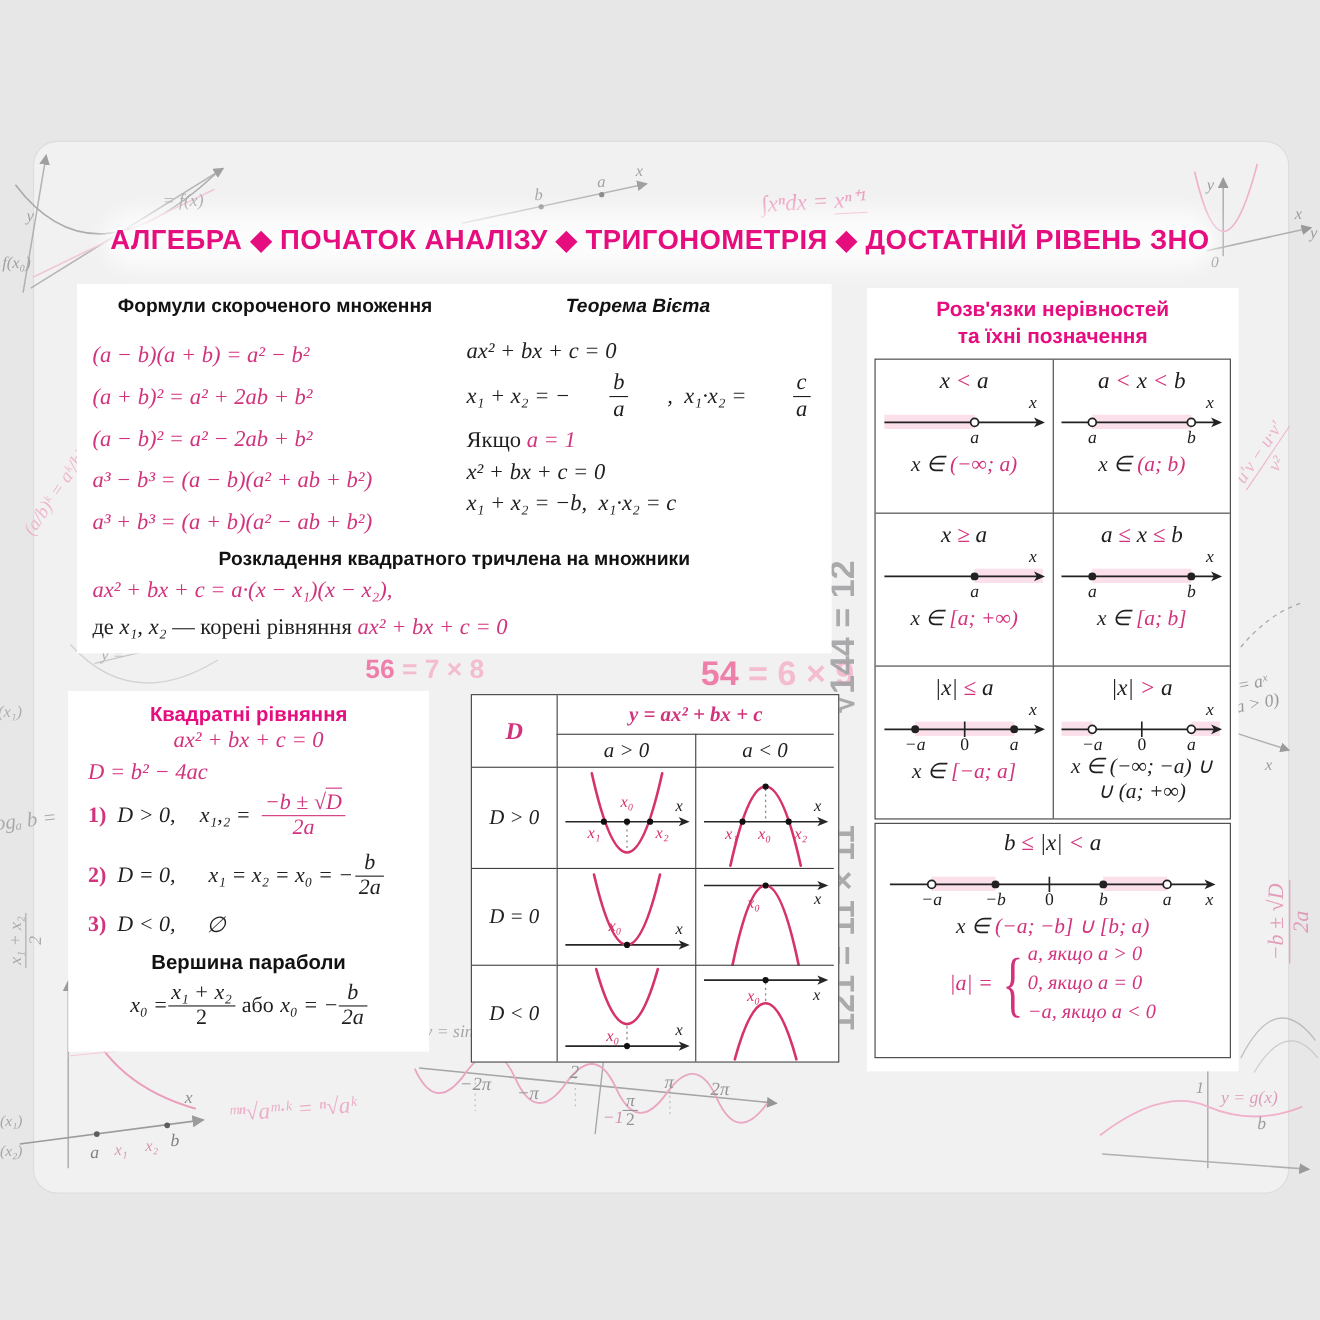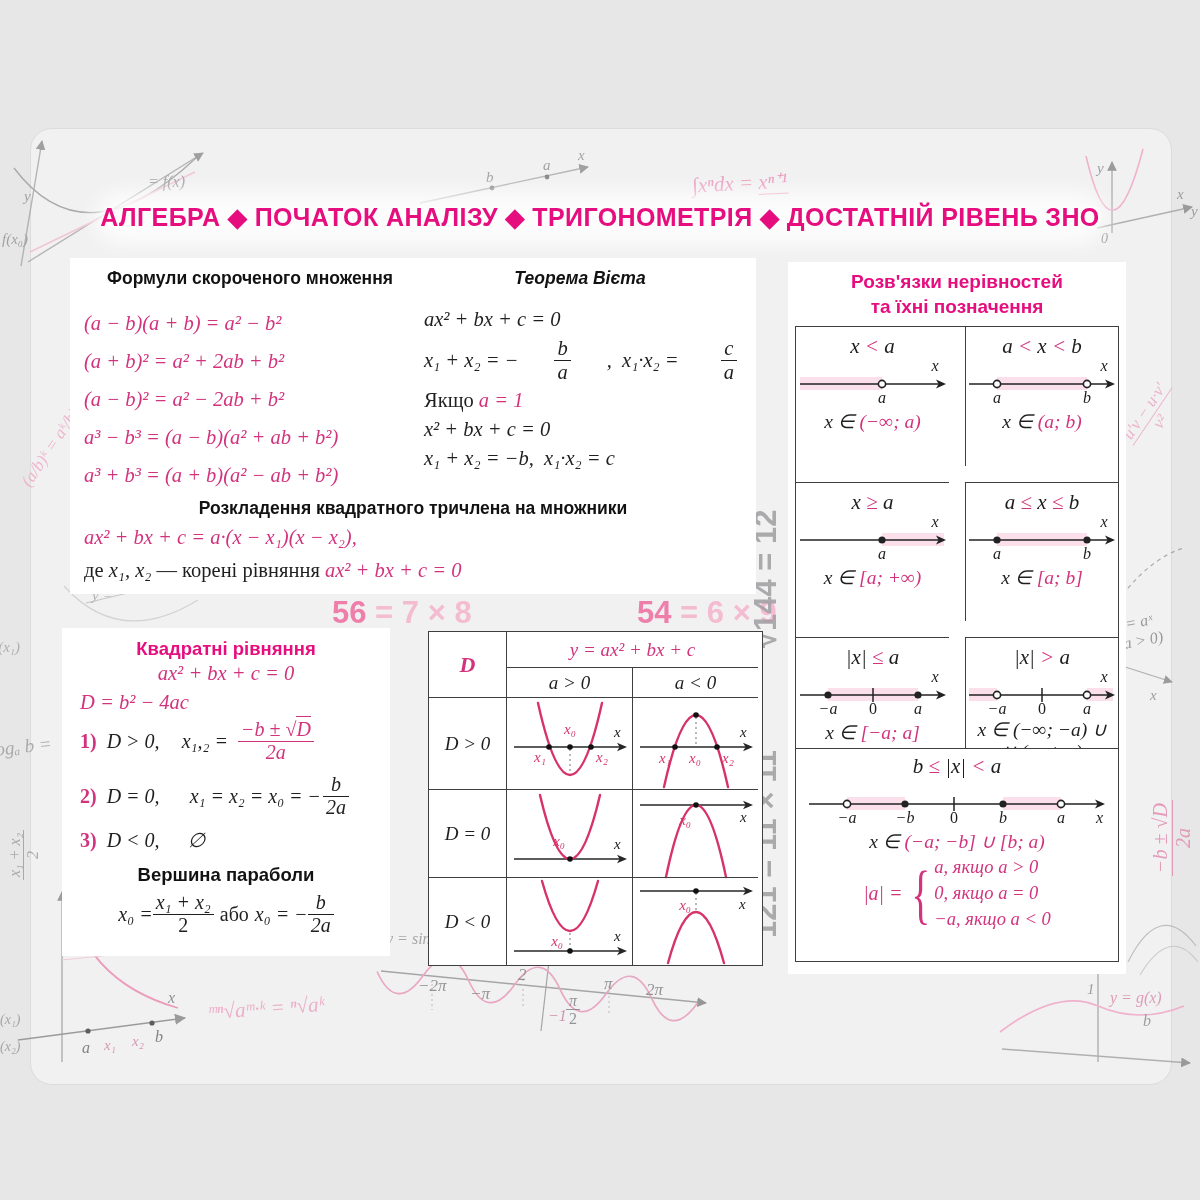--- a/index.html
+++ b/index.html
@@ -53,33 +53,33 @@
   .q-pre1{margin-left:22px;}
   .q-pre2{margin-left:30px;}
   .q-vh{font-weight:bold;font-size:18.5px;text-align:center;margin-top:8px;color:#121212;}
   .q-vl{display:flex;align-items:center;justify-content:center;margin-top:6px;font-size:20px;}
   
   .ptable{position:absolute;left:428px;top:631px;width:333px;background:#fff;border:1.7px solid #3f3f3f;
           display:grid;grid-template-columns:77px 126px 126px;grid-template-rows:35px 30px 92px 88px 88px;z-index:5;}
   .ptc{display:flex;align-items:center;justify-content:center;box-sizing:border-box;}
   .bl{border-left:1.7px solid #3f3f3f;} .bt{border-top:1.7px solid #3f3f3f;}
   .pt-d{grid-row:1/3;grid-column:1;font-size:22px;font-weight:bold;color:#d2337d;}
-  .pt-h{grid-column:2/4;font-size:19px;color:#d2337d;}
+  .pt-h{grid-column:2/4;font-size:19px;color:#d2337d;font-weight:bold;}
   .pt-s{font-size:19px;} .pt-r{font-size:19px;}
   .pg .axis{stroke:#262626;stroke-width:1.5;}
   .pg .curve{fill:none;stroke:#d6336c;stroke-width:2.4;stroke-linecap:round;}
   .pg .dot{fill:#111;}
   .pg .dd{stroke:#8a8a8a;stroke-width:1.2;stroke-dasharray:2 3;fill:none;}
   .pg text{font-family:"Liberation Serif",serif;font-style:italic;font-size:15px;fill:#d6336c;}
   .pg .ax{fill:#222;}
   
   .ipanel{left:788px;top:262px;width:338px;height:712px;}
   .i-title{padding-top:8px;text-align:center;font-weight:bold;font-size:19px;color:#e60d7e;line-height:1.3;}
   .igrid{position:absolute;left:7px;top:64px;width:324px;display:grid;grid-template-columns:1fr 1fr;
-         border:1.7px solid #3f3f3f;box-sizing:border-box;background:#fff;gap:16px;}
+         border:1.7px solid #3f3f3f;box-sizing:border-box;background:#fff;}
   .icell{height:139px;text-align:center;padding-top:7px;box-sizing:border-box;}
   .ineq{font-family:"Liberation Serif",serif;font-style:italic;font-size:21px;color:#1d1d1d;}
   .nlwrap{height:48px;margin-top:1px;display:flex;justify-content:center;}
   .nlwrap svg text{font-family:"Liberation Serif",serif;font-size:16px;fill:#1d1d1d;}
   .nlwrap svg .it{font-style:italic;}
   .iset{font-size:19.5px;margin-top:2px;}
   .iset .sv{color:#d2337d;}
   .iset2{font-size:19.5px;line-height:1.12;}
   .ibottom{position:absolute;left:7px;top:486px;width:324px;height:214px;border:1.7px solid #3f3f3f;
            box-sizing:border-box;text-align:center;padding-top:5px;background:#fff;}
@@ -209,21 +209,21 @@
     <span class="frac"><span class="fnum">u′v − u·v′</span><span class="fden">v²</span></span>
   </div>
   <div class="rot" style="left:1116px;top:612px;transform:rotate(-11deg);color:#8f8f92;font-size:16px;opacity:.9;line-height:1.2;">
     <div>y = aˣ</div>
     <div>(a &gt; 0)</div>
   </div>
   <div class="rot" style="left:1150px;top:876px;transform:rotate(-90deg);transform-origin:left top;color:#e087ad;font-size:20px;opacity:.8;">
     <span class="frac"><span class="fnum">−b ± √D</span><span class="fden">2a</span></span>
   </div>
 
-  <div class="wm" style="left:332px;top:595px;font-size:31px;">
+  <div class="wm" style="left:332px;top:595px;font-size:24px;">
     <span style="color:#ee7fab;">56</span><span style="color:#f4bcd1;"> = 7 × 8</span>
   </div>
   <div class="wm" style="left:637px;top:595px;font-size:31px;">
     <span style="color:#ee7fab;">54</span><span style="color:#f4bcd1;"> = 6 × 9</span>
   </div>
   <div class="wm wm-v" style="left:748px;top:648px;">√144 = 12</div>
   <div class="wm wm-v" style="left:748px;top:938px;">121 = 11 × 11</div>
 
   <div class="title-halo"></div>
   <div class="title">АЛГЕБРА ◆ ПОЧАТОК АНАЛІЗУ ◆ ТРИГОНОМЕТРІЯ ◆ ДОСТАТНІЙ РІВЕНЬ ЗНО</div>

